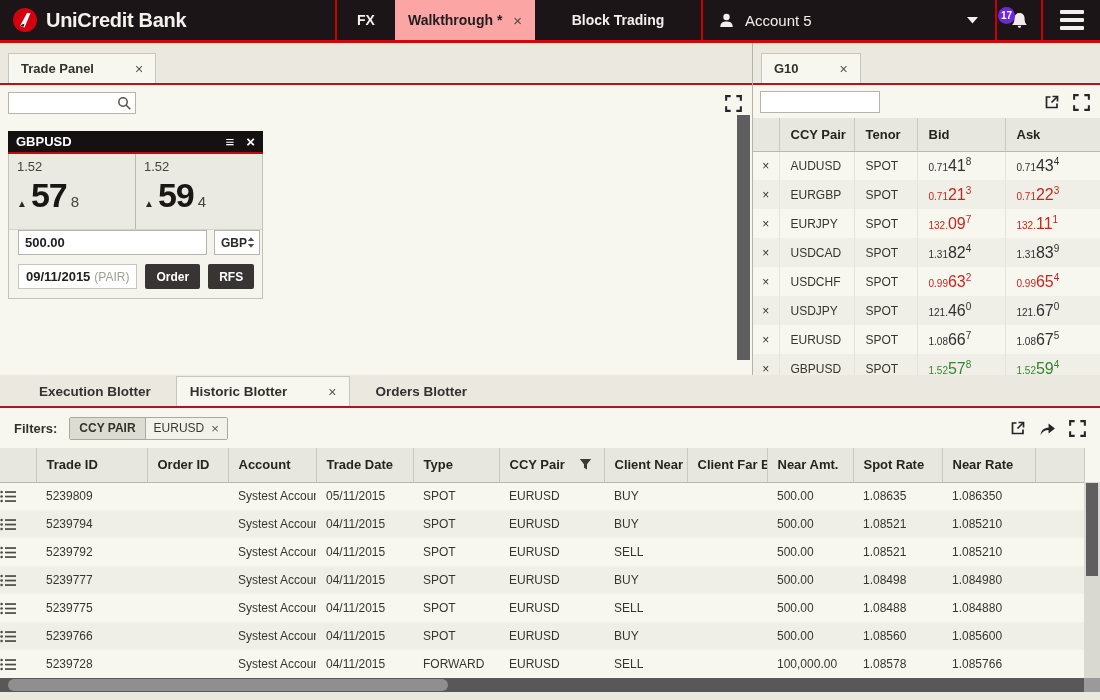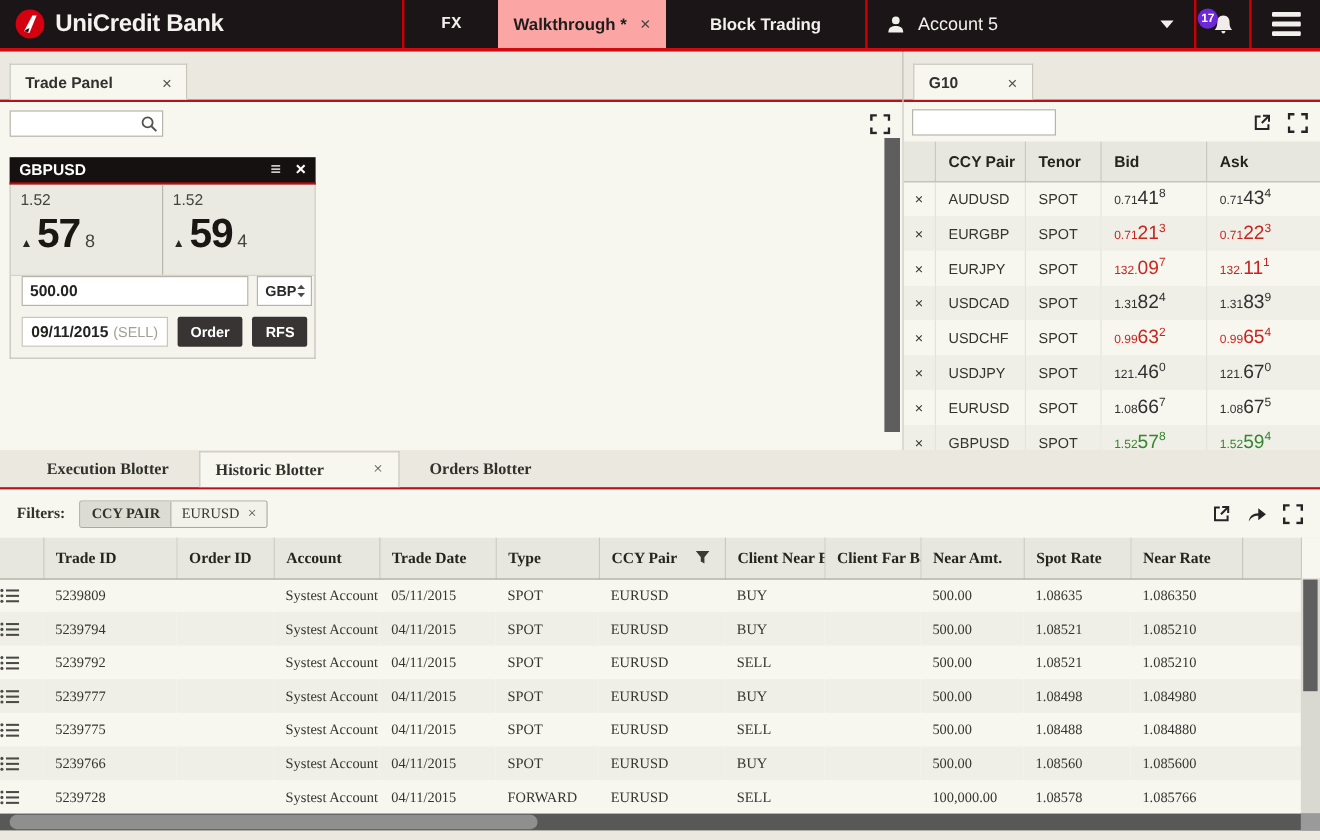--- a/index.html
+++ b/index.html
@@ -11,21 +11,21 @@
 html,body{width:1100px;height:700px;overflow:hidden;}
 body{font-family:"Liberation Sans", sans-serif;background:var(--page_bg);color:#2c2a28;}
 svg{display:block;}
 
 
 .topbar{height:43px;background:var(--topbar_bg);display:flex;align-items:stretch;border-bottom:3px solid var(--brand_red);}
 .brand{width:335px;display:flex;align-items:center;padding-left:12px;gap:8px;}
 .brand-label{color:#f4f2ef;font-size:20px;font-weight:bold;letter-spacing:-0.3px;}
 .vdiv{width:2px;background:#cc0004;}
 .app-tab{display:flex;align-items:center;justify-content:center;color:#f2f0ed;font-size:14px;font-weight:bold;cursor:pointer;}
-.tab-fx{width:78px;font-family:Liberation Mono, monospace;}
+.tab-fx{width:58px;}
 .tab-walk{width:140px;background:#fca5a5;color:#201d1c;justify-content:space-between;padding:0 13px;}
 .tab-block{width:166px;}
 .tab-x{color:#4a4846;font-weight:normal;font-size:15px;margin-left:10px;}
 .account{flex:1;display:flex;align-items:center;gap:11px;padding:0 16px;color:#f2f0ed;font-size:15px;}
 .account .caret{margin-left:auto;}
 .bellwrap{width:44px;position:relative;display:flex;align-items:center;justify-content:center;}
 .badge{position:absolute;top:7px;left:1px;width:17px;height:17px;border-radius:50%;background:#6d28d9;color:#fff;font-size:10px;font-weight:bold;display:flex;align-items:center;justify-content:center;}
 .burger{width:57px;display:flex;flex-direction:column;justify-content:center;align-items:center;gap:4px;}
 .burger span{width:24px;height:4px;background:#f2f0ed;border-radius:1px;}
 
@@ -87,21 +87,21 @@
 .rates-table tbody tr:nth-of-type(even){background:var(--row_alt);}
 .xcell{color:#c2c2b8;font-size:14px;text-align:center;padding:0 !important;cursor:pointer;}
 .pfx{font-size:10px;}
 .pbig{font-size:16px;}
 .psup{font-size:10px;vertical-align:6px;}
 tr.neutral .px{color:var(--price_neutral);}
 tr.down .px{color:var(--price_down);}
 tr.up .px{color:var(--price_up);}
 
 
-.blotter{height:325px;display:flex;flex-direction:column;font-family:Liberation Serif, serif;}
+.blotter{height:325px;display:flex;flex-direction:column;}
 .blotter-tabs{height:33px;padding-left:14px;padding-top:3px;}
 .blotter-tabs .ptab{font-size:13.5px;padding:0 25px;}
 .blotter-tabs .ptab.active{padding:12px 13px;}
 .filters-row{height:40px;display:flex;align-items:center;padding:0 14px;background:var(--panel_bg);}
 .filters-label{font-size:13px;font-weight:bold;color:#33312c;margin-right:12px;}
 .chip{display:flex;height:23px;border:1px solid #a9a9a0;border-radius:2px;overflow:hidden;font-size:12px;}
 .chip-key{background:#dcdcd3;display:flex;align-items:center;padding:0 9px;font-weight:bold;color:#33312c;border-right:1px solid #a9a9a0;}
 .chip-val{background:#f2f2ea;display:flex;align-items:center;padding:0 8px;gap:7px;color:#3a3833;}
 .chip-x{color:#5a5a55;font-size:13px;cursor:pointer;}
 .filters-icons{margin-left:auto;display:flex;gap:13px;align-items:center;}
@@ -229,21 +229,21 @@
               <span>GBP</span>
               <svg width="9" height="13" viewBox="0 0 10 14">
                 <path d="M1 5 L5 0.5 L9 5 Z" fill="#4a4a46"></path>
                 <path d="M1 9 H9 L5 13.5 Z" fill="#4a4a46"></path>
               </svg>
             </div>
           </div>
           <div class="date-row">
             <div class="date-input">
               <b>09/11/2015</b>
-              <span>(SELL)</span>
+              <span>(PAIR)</span>
             </div>
             <button class="btn">Order</button>
             <button class="btn">RFS</button>
           </div>
         </div>
       </div>
     </div>
   </div>
 
   <div class="rates-section">

